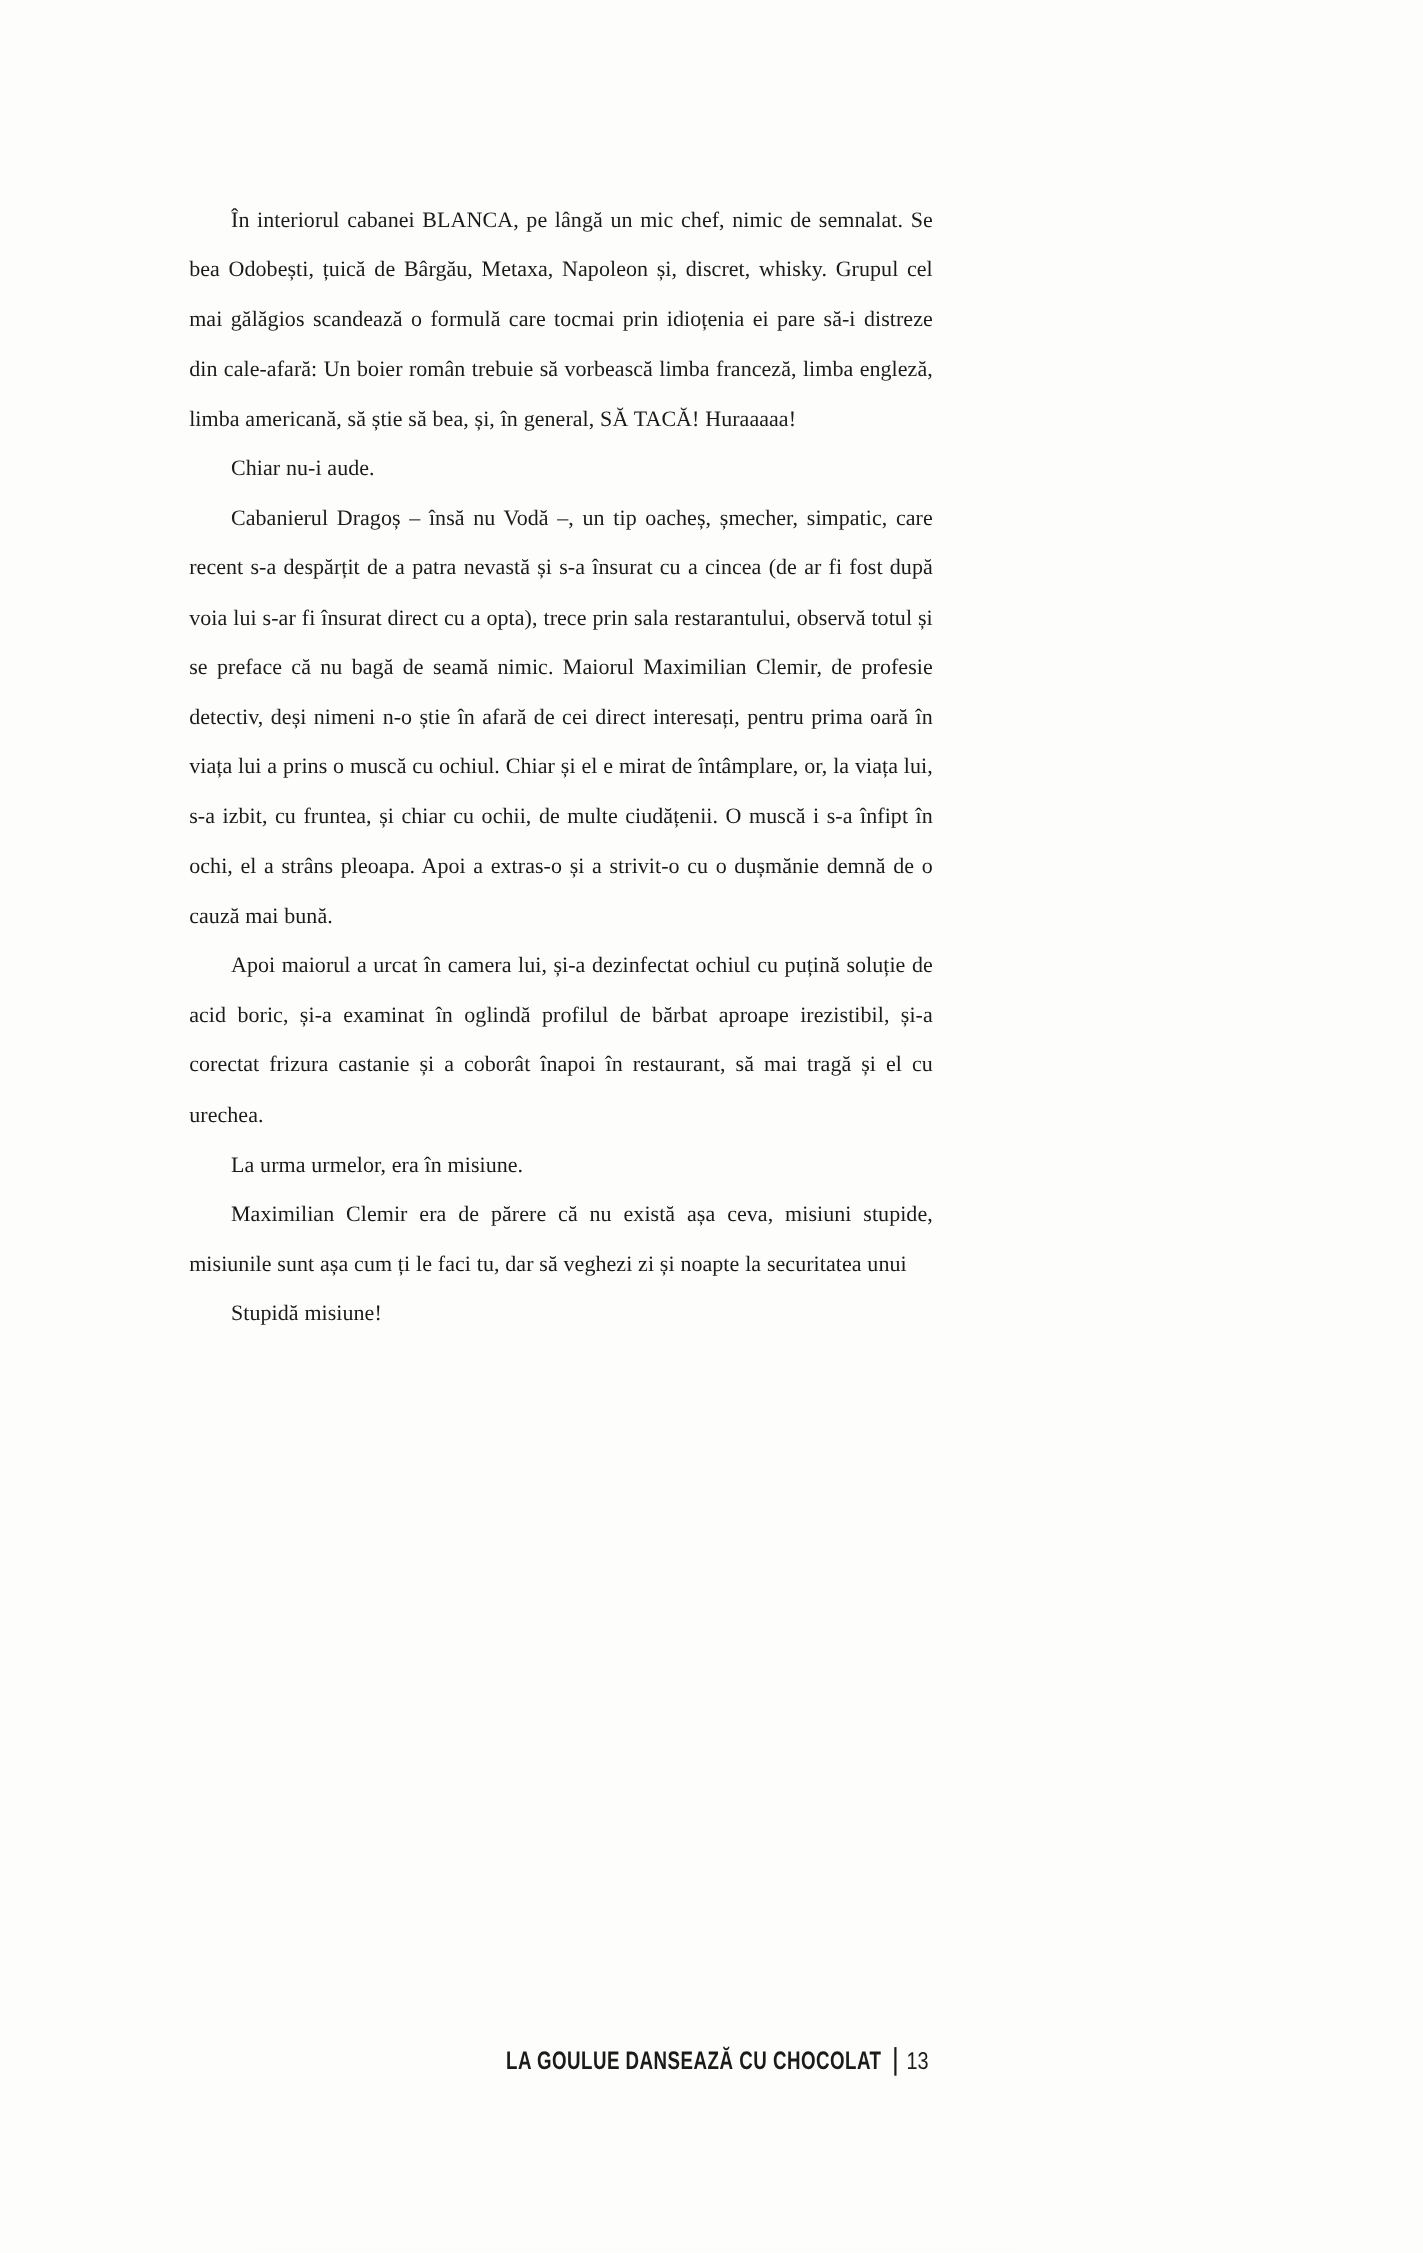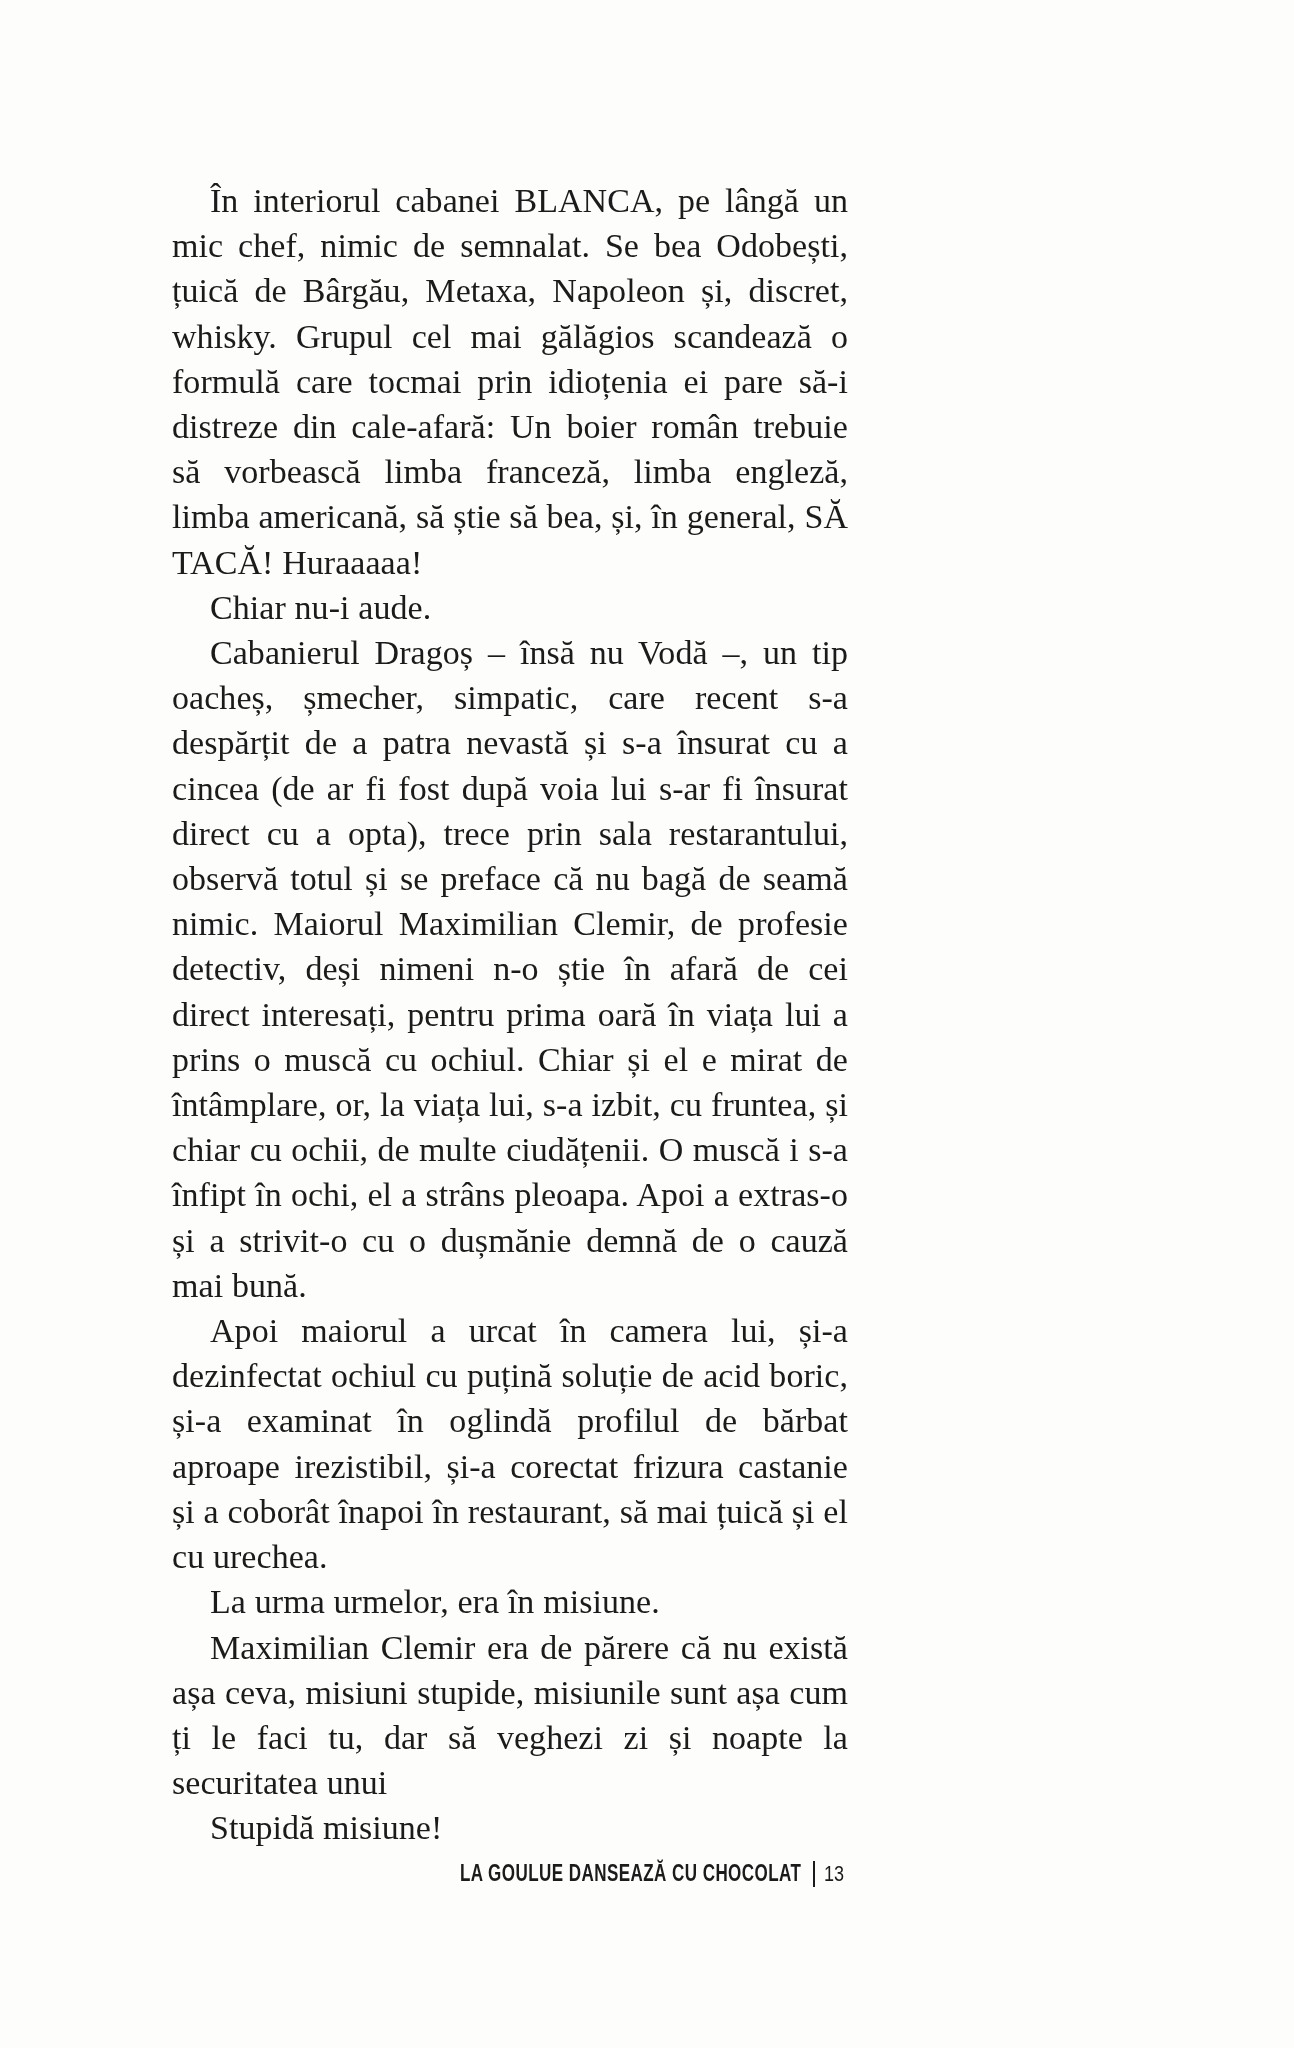--- a/index.html
+++ b/index.html
@@ -18,21 +18,21 @@
   
   .textblock {
     position: absolute;
     left: 172px;
     top: 178px;
     width: 676px;
   }
   .para {
     margin: 0;
     font-family: "Liberation Serif", "DejaVu Serif", serif;
-    font-size: 34px;
+    font-size: 20px;
     line-height: 45.2px;
     color: #1b1b1b;
     text-align: justify;
     text-justify: inter-word;
     text-indent: 38px;
     -webkit-font-smoothing: antialiased;
     letter-spacing: 0.05px;
     word-spacing: 0.2px;
   }
   
@@ -77,21 +77,21 @@
 </style>
 </head>
 <body>
 
 <div class="page">
 
   <div class="textblock">
     <p class="para">În interiorul cabanei BLANCA, pe lângă un mic chef, nimic de semnalat. Se bea Odobești, țuică de Bârgău, Metaxa, Napoleon și, discret, whisky. Grupul cel mai gălăgios scandează o formulă care tocmai prin idioțenia ei pare să-i distreze din cale-afară: Un boier român trebuie să vorbească limba franceză, limba engleză, limba americană, să știe să bea, și, în general, SĂ TACĂ! Huraaaaa!</p>
     <p class="para">Chiar nu-i aude.</p>
     <p class="para">Cabanierul Dragoș – însă nu Vodă –, un tip oacheș, șmecher, simpatic, care recent s-a despărțit de a patra nevastă și s-a însurat cu a cincea (de ar fi fost după voia lui s-ar fi însurat direct cu a opta), trece prin sala restarantului, observă totul și se preface că nu bagă de seamă nimic. Maiorul Maximilian Clemir, de profesie detectiv, deși nimeni n-o știe în afară de cei direct interesați, pentru prima oară în viața lui a prins o muscă cu ochiul. Chiar și el e mirat de întâmplare, or, la viața lui, s-a izbit, cu fruntea, și chiar cu ochii, de multe ciudățenii. O muscă i s-a înfipt în ochi, el a strâns pleoapa. Apoi a extras-o și a strivit-o cu o dușmănie demnă de o cauză mai bună.</p>
-    <p class="para">Apoi maiorul a urcat în camera lui, și-a dezinfectat ochiul cu puțină soluție de acid boric, și-a examinat în oglindă profilul de bărbat aproape irezistibil, și-a corectat frizura castanie și a coborât înapoi în restaurant, să mai țuică și el cu urechea.</p>
+    <p class="para">Apoi maiorul a urcat în camera lui, și-a dezinfectat ochiul cu puțină soluție de acid boric, și-a examinat în oglindă profilul de bărbat aproape irezistibil, și-a corectat frizura castanie și a coborât înapoi în restaurant, să mai tragă și el cu urechea.</p>
     <p class="para">La urma urmelor, era în misiune.</p>
     <p class="para">Maximilian Clemir era de părere că nu există așa ceva, misiuni stupide, misiunile sunt așa cum ți le faci tu, dar să veghezi zi și noapte la securitatea unui</p>
     <p class="para">Stupidă misiune!</p>
   </div>
 
   <div class="footer">
     <span class="footer-title">LA GOULUE DANSEAZĂ CU CHOCOLAT</span>
     <span class="footer-sep"></span>
     <span class="footer-page">13</span>
   </div>

